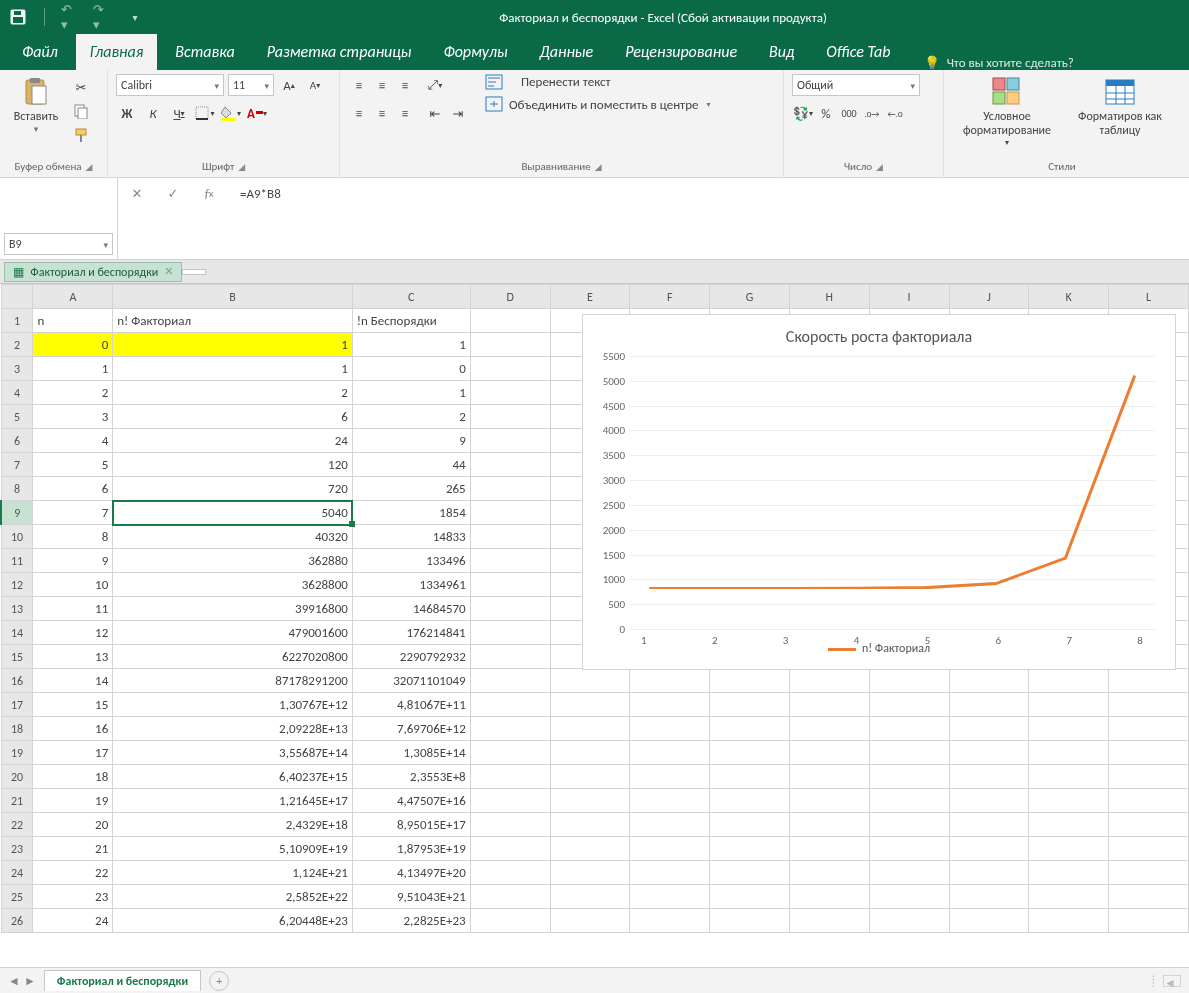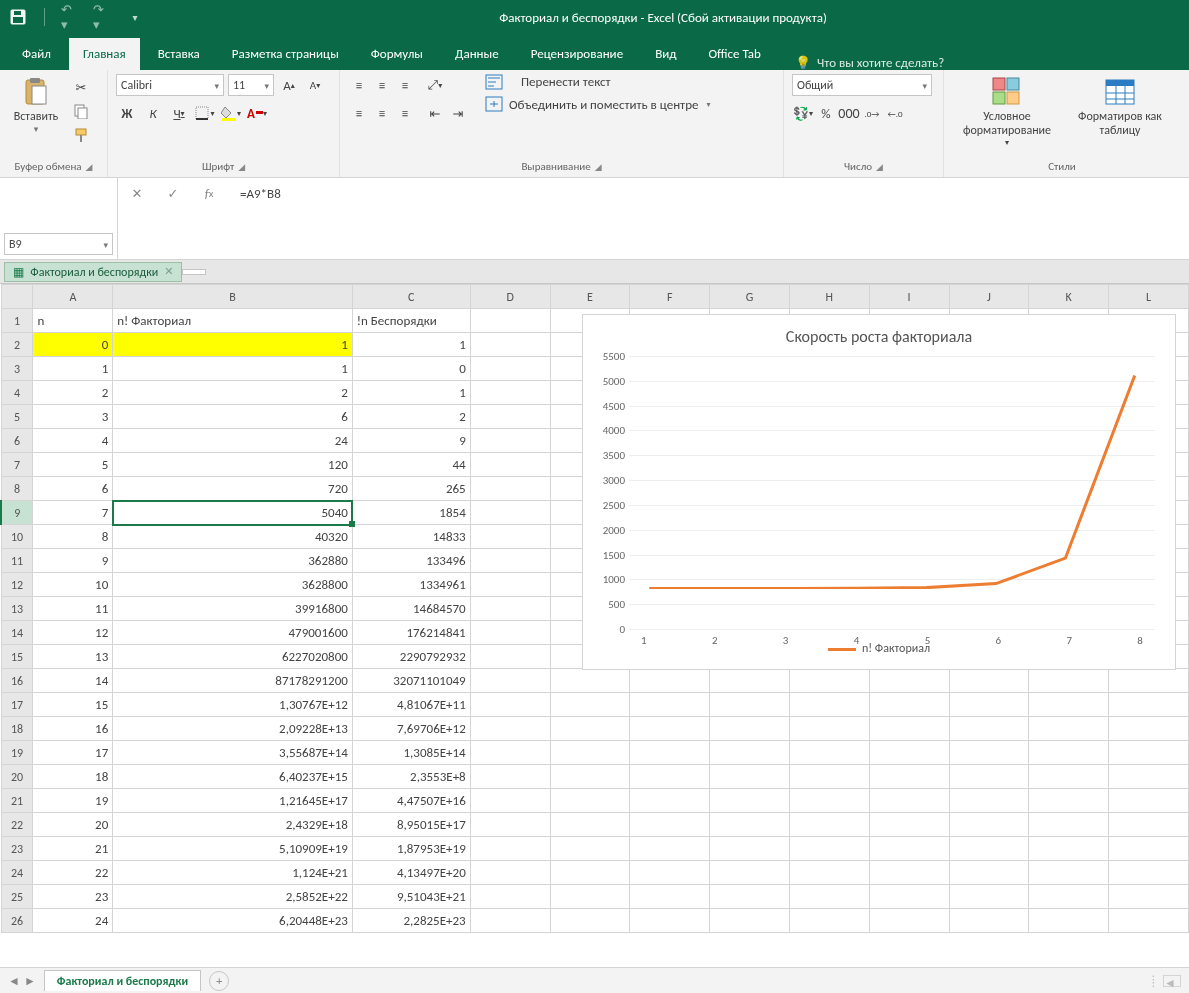--- a/index.html
+++ b/index.html
@@ -7,21 +7,21 @@
 
 
 .titlebar { background:#0a6a47; height:34px; display:flex; align-items:center; padding:0 8px; color:#fff; }
 .qat { display:flex; gap:12px; align-items:center; }
 .qat .icon { width:20px; height:20px; display:flex; align-items:center; justify-content:center; opacity:.95; }
 .qat .sep { width:1px; height:18px; background:rgba(255,255,255,.35); margin:0 4px; }
 .titlebar .title { flex:1; text-align:center; font-size:13px; }
 
 
 .ribbontabs { background:#0a6a47; height:36px; display:flex; align-items:flex-end; padding:0 8px; color:#fff; gap:4px; }
-.ribbontabs .tab { padding:8px 14px 9px; font-size:13px; cursor:pointer; }
+.ribbontabs .tab { padding:8px 14px 9px; font-size:16px; cursor:pointer;font-style:italic; }
 .ribbontabs .tab.active { background:#f3f3f3; color:#0a6a47; font-weight:400; }
 .ribbontabs .tell { margin-left:16px; opacity:.85; display:flex; align-items:center; gap:6px; }
 
 
 .ribbon { background:#f3f3f3; border-bottom:1px solid #d4d4d4; height:108px; display:flex; }
 .group { border-right:1px solid #e1e1e1; padding:4px 8px 2px; display:flex; flex-direction:column; justify-content:space-between; }
 .group .gbody { display:flex; align-items:flex-start; gap:6px; }
 .group .glabel { font-size:11px; color:#666; text-align:center; display:flex; align-items:center; justify-content:center; gap:4px; padding-bottom:2px;}
 .group .glabel .dlg { font-size:9px; color:#888; }
 .bigbtn { display:flex; flex-direction:column; align-items:center; justify-content:center; width:56px; padding-top:2px; font-size:12px; text-align:center; line-height:1.15; }
@@ -251,28 +251,28 @@
       </div>
     </div>
     <div class="glabel">
         <span>Выравнивание</span>
         <span class="dlg">◢</span>
       </div>
   </div>
 
   <div class="group" style="width:160px">
     <div class="gbody" style="flex-direction:column;gap:6px">
-      <div class="combo" style="width:140px">
+      <div class="combo" style="width:128px">
           <span>Общий</span>
           <span class="dd">▾</span>
         </div>
       <div class="iconrow">
         <span class="iconbtn">💱<span style="font-size:8px">▾</span></span>
         <span class="iconbtn">%</span>
-        <span class="iconbtn" style="font-size:14px">000</span>
+        <span class="iconbtn" style="font-size:10px">000</span>
         <span class="iconbtn" style="font-size:9px">.0→</span>
         <span class="iconbtn" style="font-size:9px">←.0</span>
       </div>
     </div>
     <div class="glabel">
         <span>Число</span>
         <span class="dlg">◢</span>
       </div>
   </div>
 

